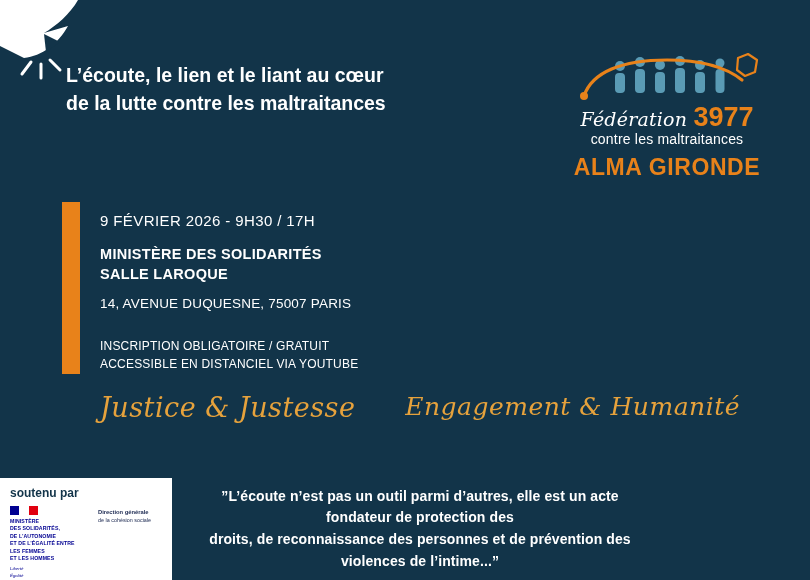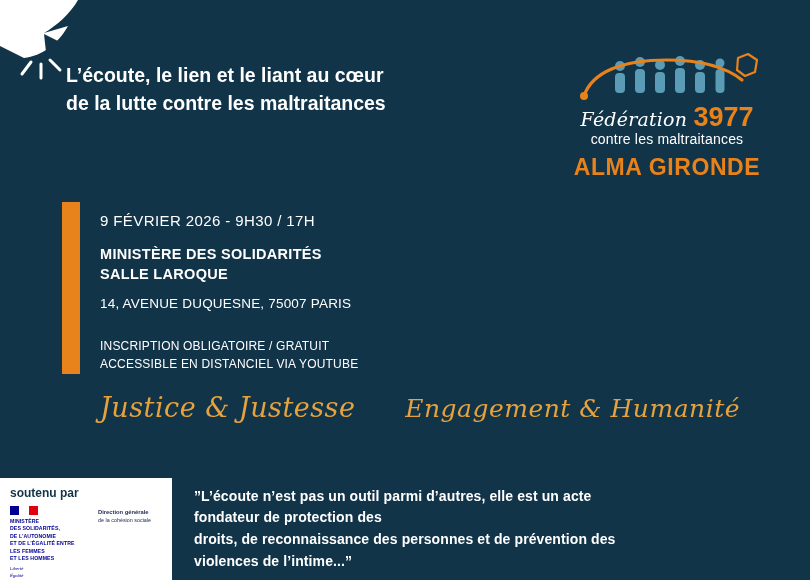--- a/index.html
+++ b/index.html
@@ -139,21 +139,21 @@
     letter-spacing: 0.2px;
   }
   
   .slogans {
     position: absolute;
     left: 100px;
     top: 392px;
     width: 640px;
     display: flex;
     justify-content: space-between;
-    align-items: flex-end;
+    align-items: flex-start;
   }
   .slogan {
     color: #e6a23c;
     font-family: "DejaVu Serif", serif;
     font-style: italic;
     font-size: 27px;
     letter-spacing: 0.5px;
     white-space: nowrap;
   }
   .slogan.s2 { font-size: 25px; }
@@ -226,20 +226,21 @@
     align-items: center;
     justify-content: center;
     padding: 0 22px;
     box-sizing: border-box;
   }
   .quote {
     color: #ffffff;
     font-size: 14px;
     font-weight: bold;
     line-height: 1.55;
+    text-align: center;
     letter-spacing: 0.1px;
   }
 </style>
 </head>
 <body>
 
 <div class="poster">
 
   <svg class="corner-dove" viewBox="0 0 120 110">
     <path d="M0,0 L78,0 C70,14 56,26 44,33 L68,26 C58,44 42,56 24,58 L0,46 Z" fill="#ffffff"></path>

